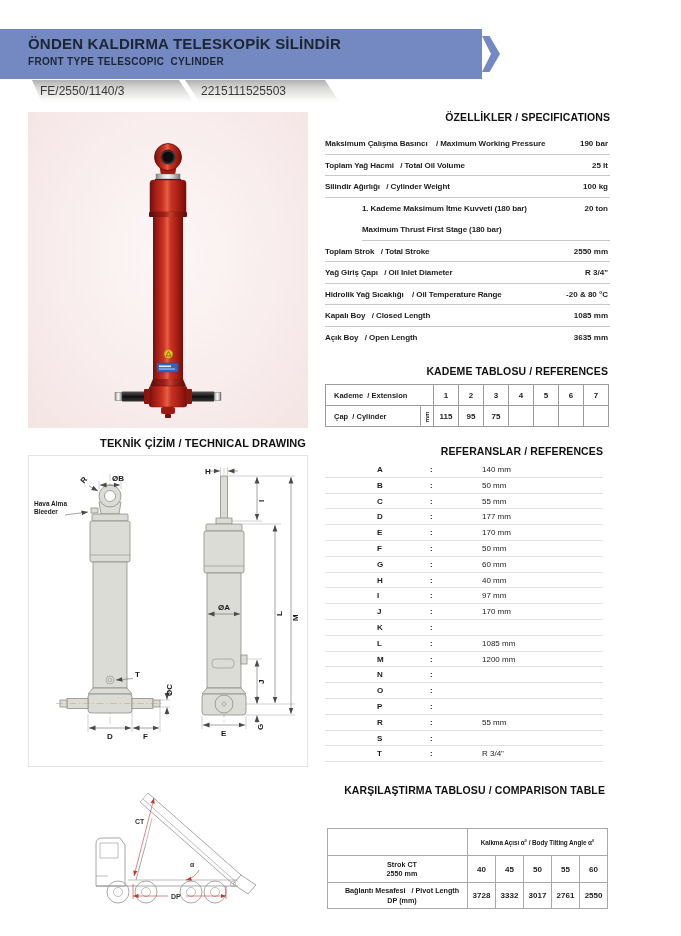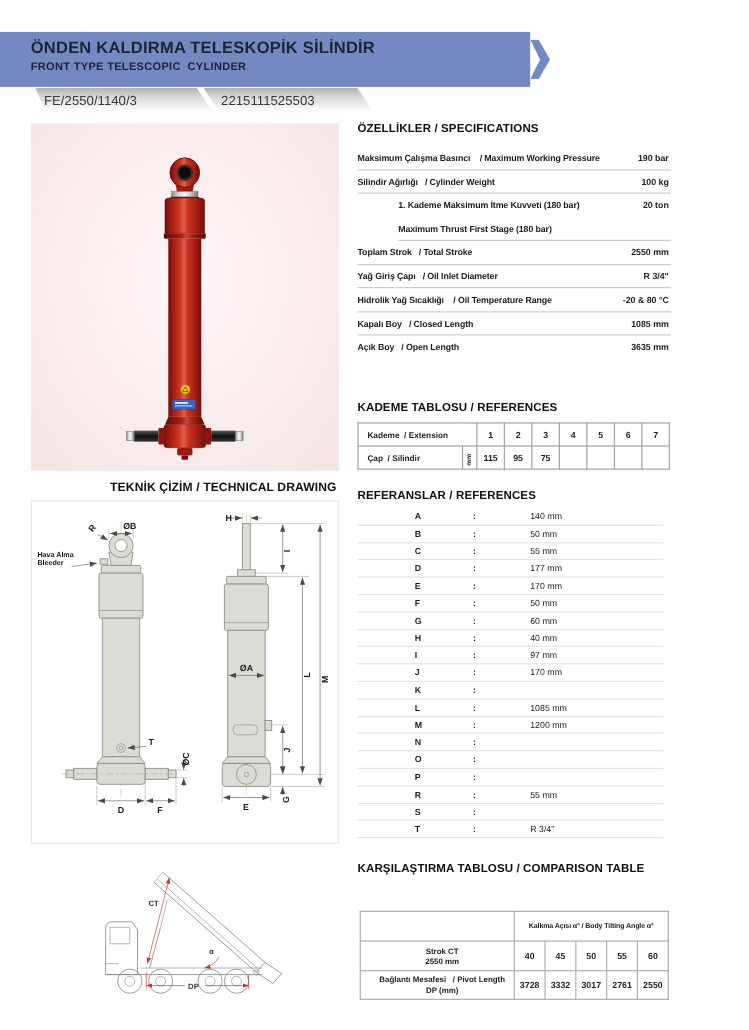--- a/index.html
+++ b/index.html
@@ -24,21 +24,21 @@
 
   
   .photo-box { position:absolute; left:28px; top:112px; width:280px; height:316px;
                background:radial-gradient(ellipse at 50% 45%, #fdf7f7 0%, #f8ebeb 65%, #f4e4e4 100%); }
   .tech-title { position:absolute; left:28px; top:437px; width:278px; text-align:right;
                 font-size:11px; font-weight:700; color:#111; letter-spacing:0.1px; }
   .tech-box { position:absolute; left:28px; top:455px; width:280px; height:312px; border:1px solid #e4e4e2; background:#fff; }
   .truck-box { position:absolute; left:28px; top:788px; width:280px; height:132px; }
 
   
-  .r-title { position:absolute; font-size:10.5px; font-weight:700; color:#111; letter-spacing:0.1px; }
+  .r-title { position:absolute; text-align:right; font-size:10.5px; font-weight:700; color:#111; letter-spacing:0.1px; }
   .spec-title { left:325px; top:111px; width:285px; }
   .spec-table { position:absolute; left:325px; top:133px; width:285px; }
   .spec-row { position:relative; height:21.5px; border-bottom:1px solid #c9c9c9; }
   .spec-row.double { height:43px;margin-left:37px; }
   .spec-row.last { border-bottom:none; }
   .spec-line { position:relative; height:21.5px; line-height:21.5px; }
   .spec-label { position:absolute; left:0; top:0; font-size:8px; font-weight:700; color:#1c1c1c; letter-spacing:-0.1px; }
   .spec-value { position:absolute; right:2px; top:0; font-size:8px; font-weight:700; color:#1c1c1c; }
 
   .kademe-title { left:325px; top:365px; width:283px; }
@@ -323,20 +323,26 @@
   <div class="r-title spec-title">ÖZELLİKLER / SPECIFICATIONS</div>
   <div class="spec-table">
     <div class="spec-row">
         <div class="spec-line">
       <span class="spec-label pre">Maksimum Çalışma Basıncı    / Maximum Working Pressure</span>
       <span class="spec-value">190 bar</span>
         </div>
       </div>
     <div class="spec-row">
         <div class="spec-line">
+      <span class="spec-label pre">Toplam Yağ Hacmi   / Total Oil Volume</span>
+      <span class="spec-value">25 lt</span>
+        </div>
+      </div>
+    <div class="spec-row">
+        <div class="spec-line">
       <span class="spec-label pre">Silindir Ağırlığı   / Cylinder Weight</span>
       <span class="spec-value">100 kg</span>
         </div>
       </div>
     <div class="spec-row double">
       <div class="spec-line">
         <span class="spec-label pre">1. Kademe Maksimum İtme Kuvveti (180 bar)</span>
         <span class="spec-value">20 ton</span>
         </div>
       <div class="spec-line">
@@ -387,21 +393,21 @@
       <td class="lbl pre" colspan="2">Kademe  / Extension</td>
       <td>1</td>
       <td>2</td>
       <td>3</td>
       <td>4</td>
       <td>5</td>
       <td>6</td>
       <td>7</td>
     </tr>
     <tr>
-      <td class="lbl pre">Çap  / Silindir</td>
+      <td class="lbl pre">Çap  / Cylinder</td>
       <td class="unit"><span class="vtext">mm</span></td>
       <td>115</td>
       <td>95</td>
       <td>75</td>
       <td></td>
       <td></td>
       <td></td>
       <td></td>
     </tr>
   </tbody>

